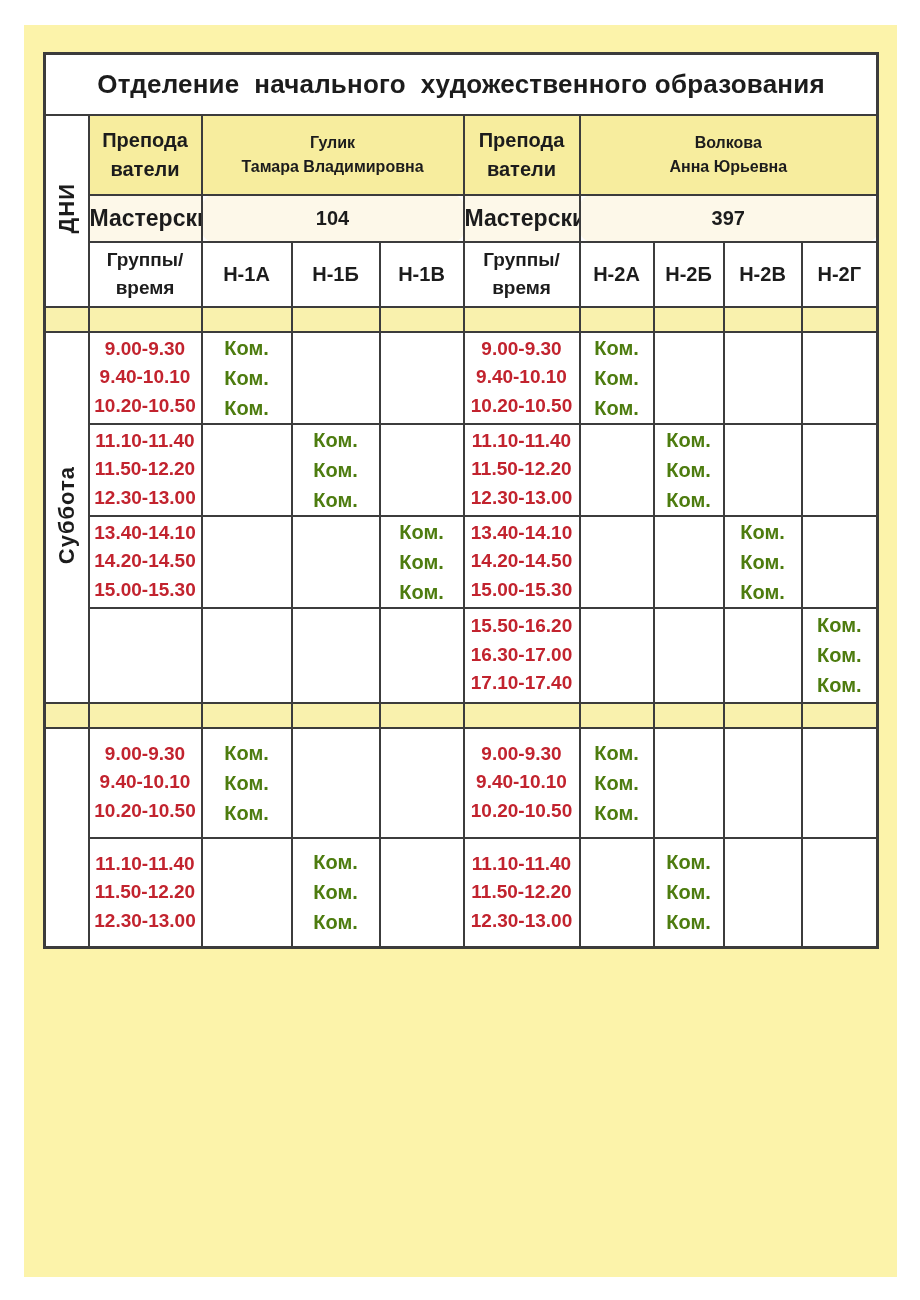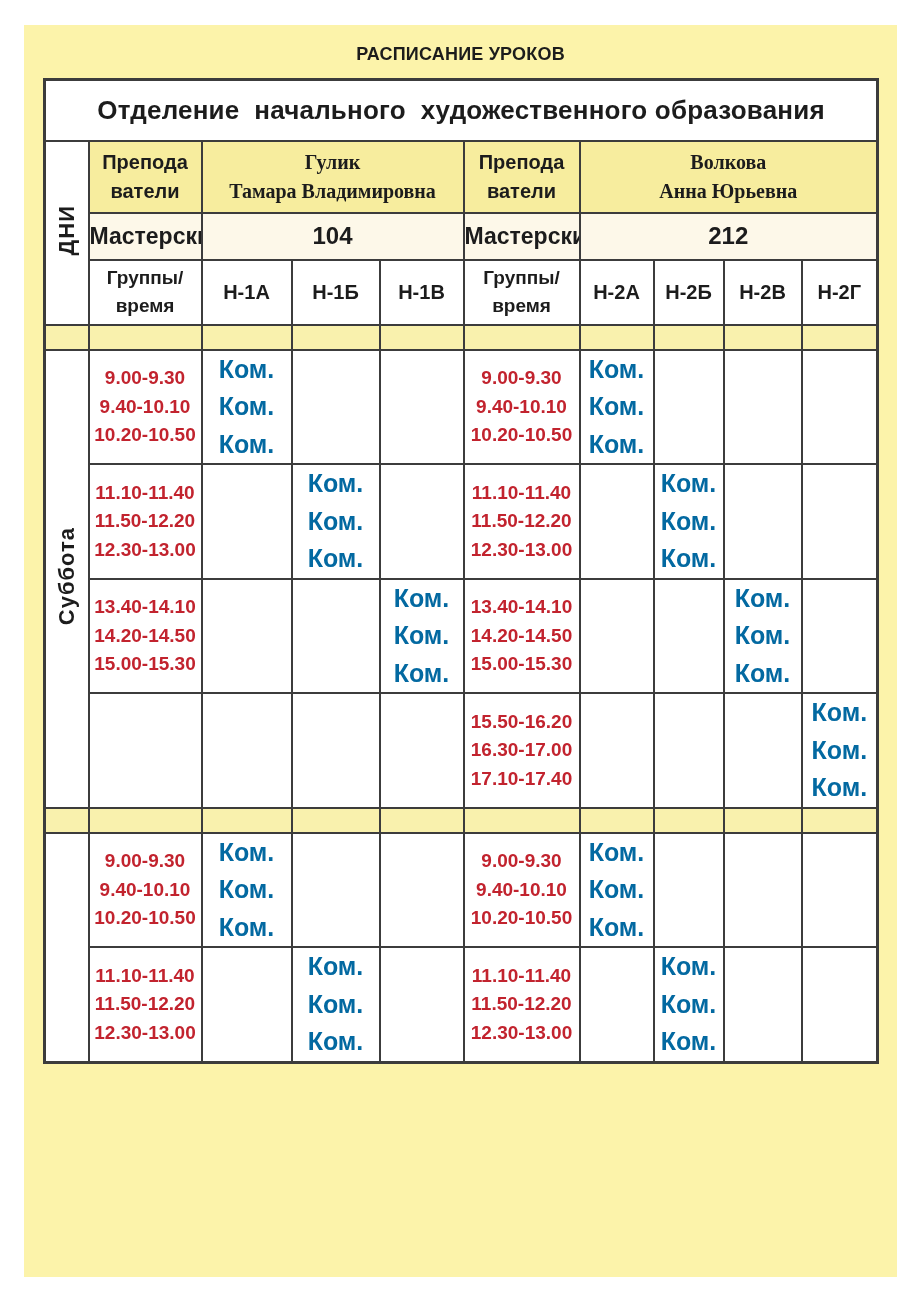--- a/index.html
+++ b/index.html
@@ -33,74 +33,73 @@
   }
   table.schedule td {
     border: 2px solid #3c3c3c;
     vertical-align: middle;
     text-align: center;
     overflow: hidden;
   }
 
   
   tr.r-title   td { height: 61px; }
-  tr.r-teach   td { height: 72px; }
+  tr.r-teach   td { height: 80px; }
   tr.r-work    td { height: 47px; }
   tr.r-groups  td { height: 65px; }
   tr.r-sep     td { height: 25px; background: #f9f1ad; }
   tr.r-sat1 td { height: 90px; }
   tr.r-sat2 td { height: 90px; }
   tr.r-sat3 td { height: 92px; }
   tr.r-sat4 td { height: 95px; }
   tr.r-sun1 td { height: 110px; }
   tr.r-sun2 td { height: 110px; }
 
   td.dept {
     font-size: 26px;
     white-space: pre-wrap;
     letter-spacing: 0.2px;
   }
   td.yellow { background: #f7ed9e; }
   td.cream  { background: #fdf8e9; }
   td.lbl    { font-size: 20px; white-space: pre-line; line-height: 1.45; }
-  td.name   { font-size: 20px; white-space: pre-line; line-height: 1.45; font-family: Liberation Serif, serif; }
+  td.name   { font-size: 16px; white-space: pre-line; line-height: 1.45; }
   td.lbl2   { font-size: 23px; }
-  td.num    { font-size: 24px; }
+  td.num    { font-size: 20px; border-radius: 12px; }
   td.glabel { font-size: 19px; white-space: pre-line; line-height: 1.45; }
   td.ghead  { font-size: 20px; margin-top: 12px; }
 
   td.daycol { background: #ffffff; }
   .vtext {
     display: inline-block;
     writing-mode: vertical-rl;
     transform: rotate(180deg);
     font-size: 22px;
     letter-spacing: 1px;
     white-space: nowrap;
   }
   td.time {
     color: #c2232e;
     font-size: 19px;
     text-align: left;
     white-space: pre-line;
     line-height: 1.5;
   }
   td.kom {
-    font-size: 25px;
+    font-size: 20px;
     white-space: pre-line;
     line-height: 1.5;
-    color: #0369a1;
+    color: #4d7c0f;
   }
 </style>
 </head>
 <body>
 
 <div class="card">
   <div class="titles">
-    <div class="main-title">РАСПИСАНИЕ УРОКОВ</div>
   </div>
 
   <table class="schedule">
     <colgroup>
       <col style="width:44px">
         <col style="width:113px">
         <col style="width:90px">
         <col style="width:88px">
         <col style="width:84px">
       <col style="width:116px">
@@ -124,21 +123,21 @@
       <td class="yellow lbl">Препода
 ватели</td>
       <td class="yellow name" colspan="4">Волкова
 Анна Юрьевна</td>
     </tr>
 
     <tr class="r-work">
       <td class="cream lbl2">Мастерские</td>
       <td class="cream num" colspan="3">104</td>
       <td class="cream lbl2">Мастерские</td>
-      <td class="cream num" colspan="4">212</td>
+      <td class="cream num" colspan="4">397</td>
     </tr>
 
     <tr class="r-groups">
       <td class="glabel">Группы/
 время</td>
       <td class="ghead">Н-1А</td>
       <td class="ghead">Н-1Б</td>
       <td class="ghead">Н-1В</td>
       <td class="glabel">Группы/
 время</td>

